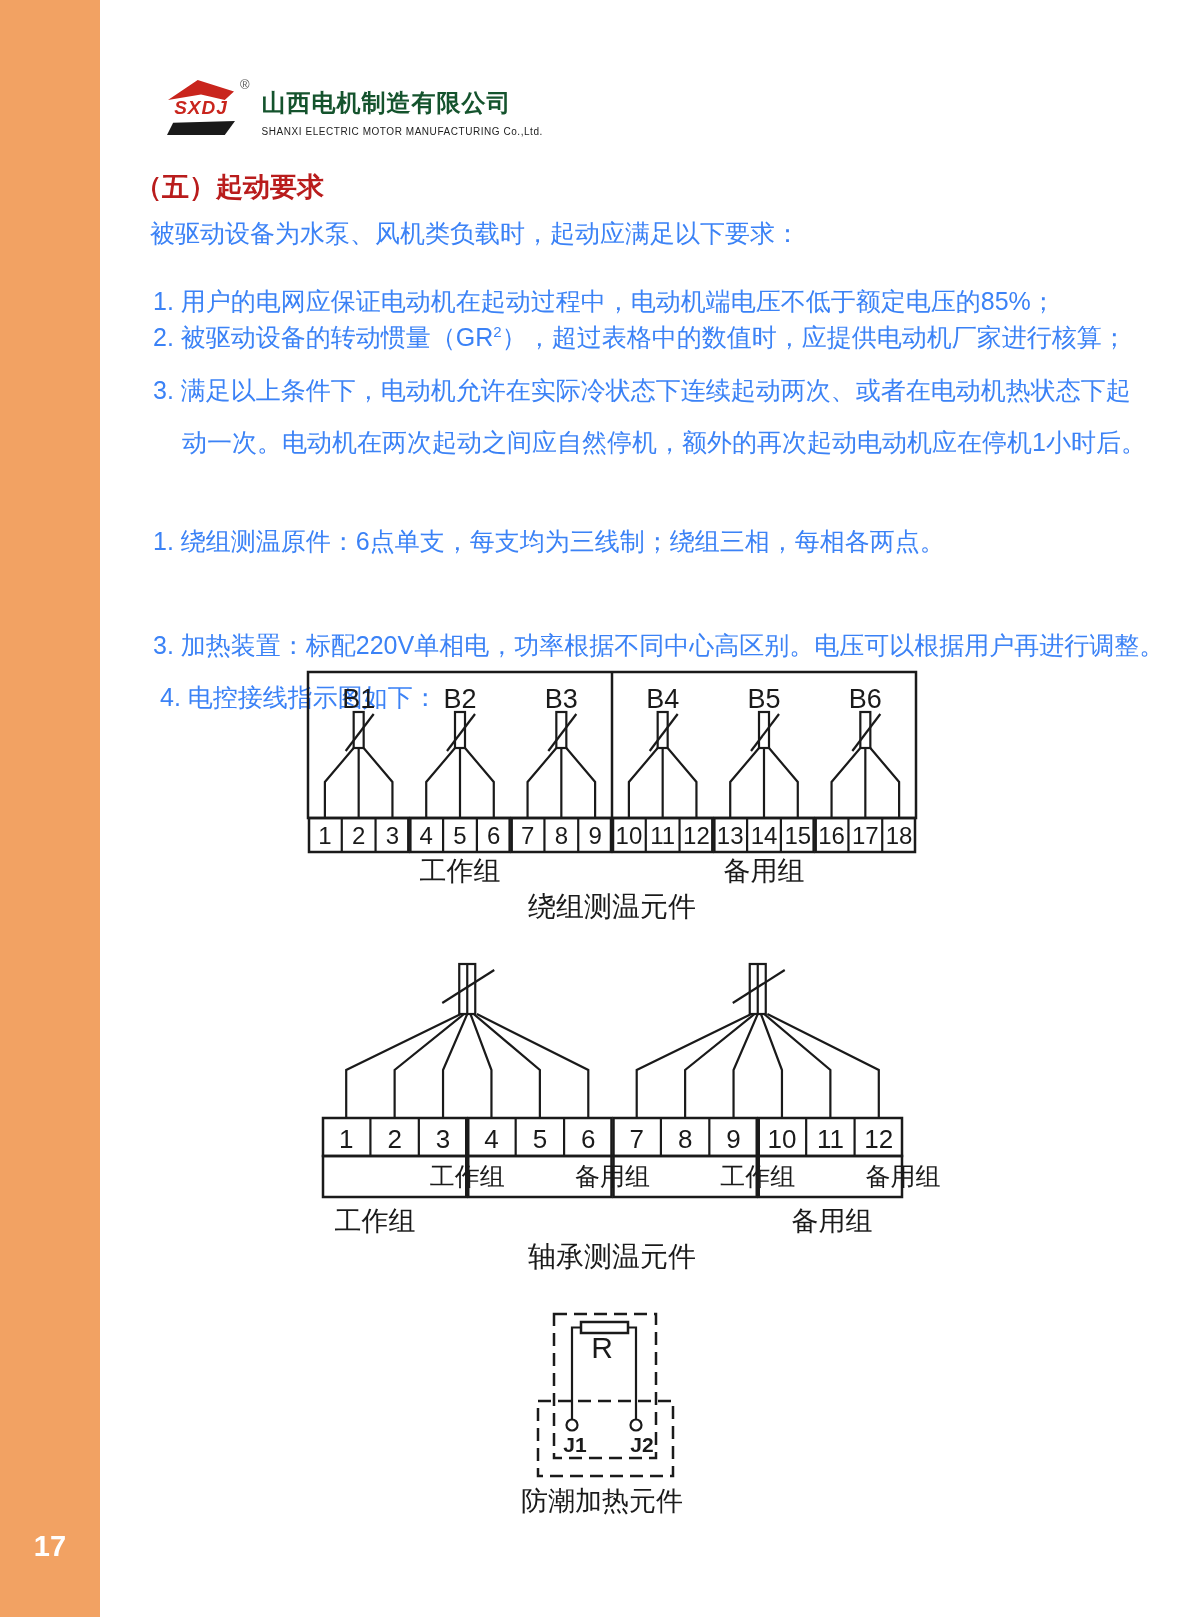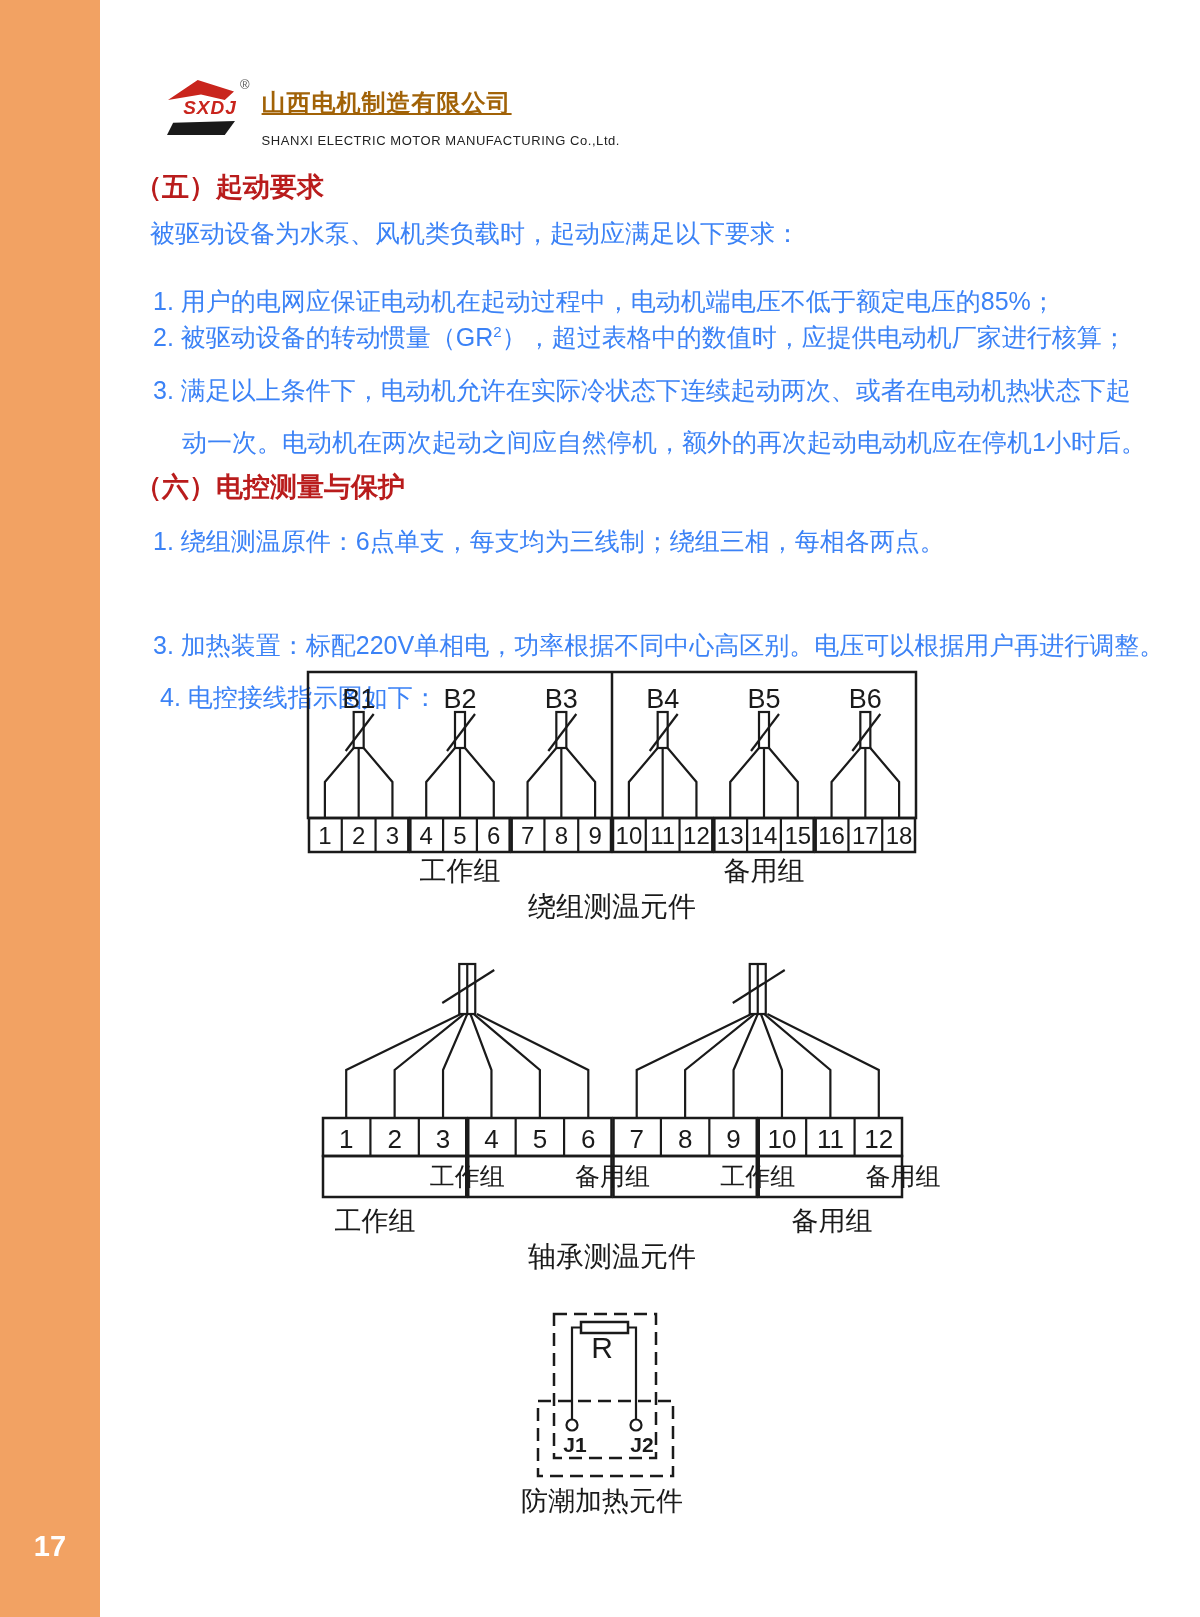--- a/index.html
+++ b/index.html
@@ -10,28 +10,28 @@
   
   .sidebar { position:absolute; left:0; top:0; width:100px; height:1617px; background:#F2A263; }
   .page-number { position:absolute; left:0; top:1530px; width:100px; text-align:center;
                  color:#ffffff; font-weight:bold; font-size:29px; }
 
   
   .logo { position:absolute; left:165px; top:78px; display:flex; align-items:flex-start; }
   .logo-mark { position:relative; width:72px; height:60px; }
   .logo-roof { position:absolute; left:3px; top:2px; width:66px; height:20px; background:#C9251D;
                clip-path:polygon(0 100%, 45% 0, 100% 58%, 86% 100%, 50% 72%); }
-  .logo-sxdj { position:absolute; left:9px; top:19px; width:72px; text-align:center;
+  .logo-sxdj { position:absolute; left:0px; top:19px; width:72px; text-align:center;
                font-size:19px; font-weight:bold; font-style:italic; color:#C9251D; letter-spacing:1px; }
   .logo-base { position:absolute; left:2px; top:43px; width:68px; height:14px; background:#1a1a1a;
                clip-path:polygon(0 100%, 9% 12%, 100% 0, 85% 100%); }
   .logo-reg { font-size:13px; color:#555; margin:0 0 0 3px; line-height:13px; }
   .logo-names { margin-left:12px; padding-top:9px; }
-  .logo-cn { font-size:24px; font-weight:bold; letter-spacing:1px; color:#a16207; white-space:nowrap;text-decoration:underline; }
-  .logo-en { font-size:13px; letter-spacing:0.55px; color:#222; margin-top:14px; white-space:nowrap; }
+  .logo-cn { font-size:24px; font-weight:bold; letter-spacing:1px; color:#14532d; white-space:nowrap; }
+  .logo-en { font-size:10px; letter-spacing:0.55px; color:#222; margin-top:7px; white-space:nowrap; }
 
   
   .tline { position:absolute; font-size:25px; line-height:34px; white-space:nowrap; color:#3b82f6; }
   .heading { font-weight:bold; font-size:27px; color:#b91c1c; }
   sup.gr { font-size:15px; vertical-align:super; line-height:0; }
 
   svg { position:absolute; overflow:visible; }
   svg text { font-family:"Liberation Sans", sans-serif; fill:#1a1a1a; }
   svg .ln { stroke:#1a1a1a; stroke-width:2.2; fill:none; }
   svg .bx { stroke:#1a1a1a; stroke-width:2.5; fill:none; }
@@ -58,21 +58,20 @@
     </div>
   </div>
 
   <div class="tline heading" style="left:135px; top:170px;">（五）起动要求</div>
   <div class="tline" style="left:150px; top:216px;">被驱动设备为水泵、风机类负载时，起动应满足以下要求：</div>
   <div class="tline" style="left:153px; top:284px;">1. 用户的电网应保证电动机在起动过程中，电动机端电压不低于额定电压的85%；</div>
   <div class="tline" style="left:153px; top:320px;"><span>2. 被驱动设备的转动惯量（GR</span><sup class="gr">2</sup><span>），超过表格中的数值时，应提供电动机厂家进行核算；</span></div>
   <div class="tline" style="left:153px; top:373px;">3. 满足以上条件下，电动机允许在实际冷状态下连续起动两次、或者在电动机热状态下起</div>
   <div class="tline" style="left:182px; top:425px;">动一次。电动机在两次起动之间应自然停机，额外的再次起动电动机应在停机1小时后。</div>
 
-  <div class="tline heading" style="left:135px; top:470px;">（六）电控测量与保护</div>
   <div class="tline" style="left:153px; top:524px;">1. 绕组测温原件：6点单支，每支均为三线制；绕组三相，每相各两点。</div>
   <div class="tline" style="left:153px; top:628px;">3. 加热装置：标配220V单相电，功率根据不同中心高区别。电压可以根据用户再进行调整。</div>
   <div class="tline" style="left:160px; top:680px;">4. 电控接线指示图如下：</div>
 
   <svg id="diagram1" style="left:300px; top:658px;" width="620" height="270" viewBox="0 0 620 270">
       <rect x="8" y="14" width="608" height="146" class="bx"></rect>
       <line x1="312" y1="14" x2="312" y2="160" class="bx"></line>
       <rect x="9" y="160" width="99.33333333333334" height="34" class="bx"></rect>
       <line x1="41.77777777777778" y1="160" x2="41.77777777777778" y2="194" class="ln"></line>
       <line x1="75.55555555555556" y1="160" x2="75.55555555555556" y2="194" class="ln"></line>

